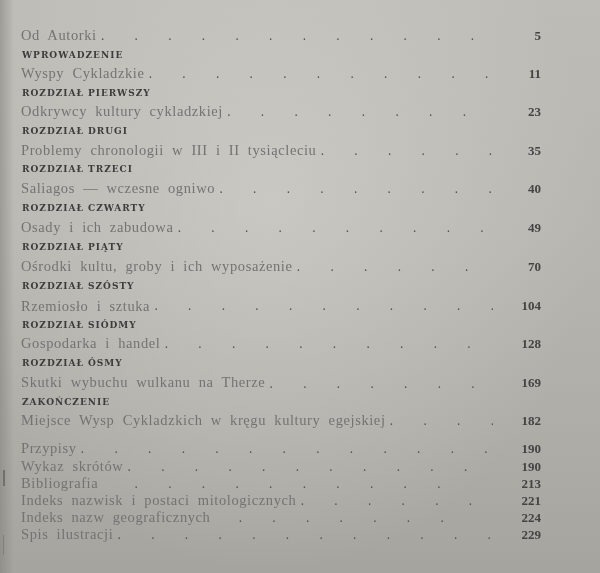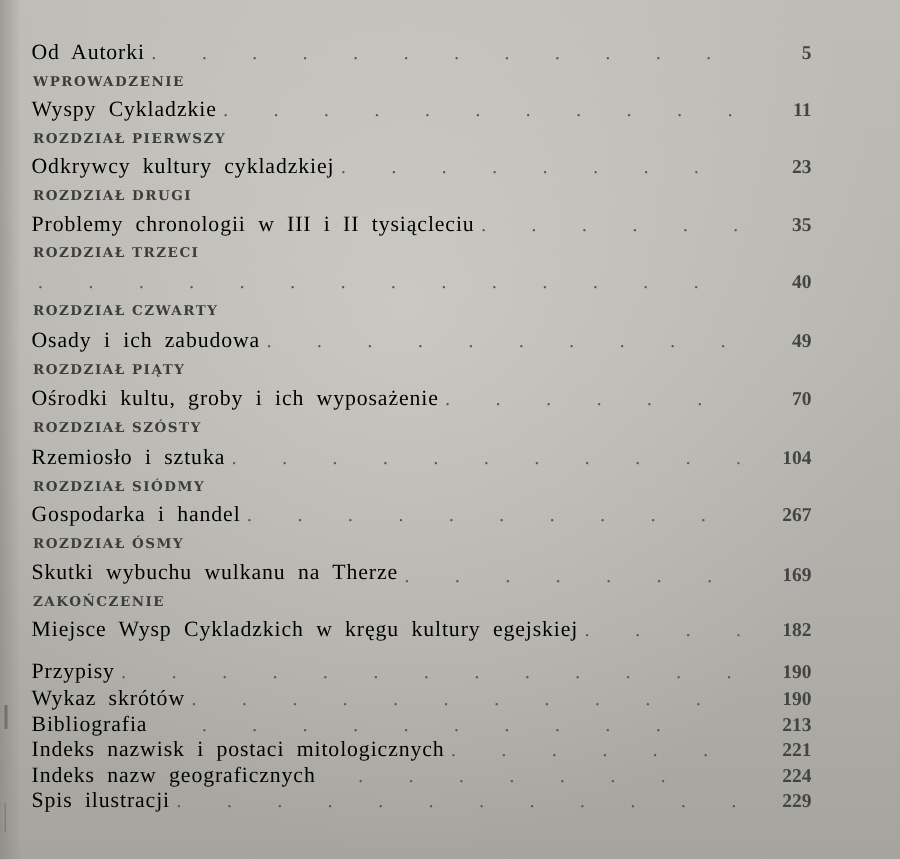--- a/index.html
+++ b/index.html
@@ -19,21 +19,21 @@
       background: linear-gradient(90deg, rgba(120,118,112,0.45), rgba(120,118,112,0));
     }
     .toc { position: absolute; left: 21px; top: 0; width: 520px; }
     .row {
       position: absolute; left: 0; width: 520px; height: 18px;
       display: flex; align-items: baseline;
     }
     .title {
       font-family: "Liberation Serif", "DejaVu Serif", serif;
       font-size: 14.5px; letter-spacing: 0.6px; word-spacing: 4px;
-      color: #000000; white-space: nowrap;
+      color: #737373; white-space: nowrap;
     }
     .dots {
       flex: 1; overflow: hidden; white-space: nowrap;
       font-size: 12px; color: #555; letter-spacing: 13px;
       margin: 0 8px 0 4px; height: 14px; line-height: 14px;
     }
     .page-num {
       font-family: "Liberation Serif", "DejaVu Serif", serif;
       font-size: 13px; font-weight: bold; color: #444;
       width: 40px; text-align: right;
@@ -80,50 +80,51 @@
 
   <div class="heading" style="top:126px;">ROZDZIAŁ DRUGI</div>
   <div class="row" style="top:142px;">
     <span class="title">Problemy chronologii w III i II tysiącleciu</span>
     <span class="dots">. . . . . . . . . . . . . . . . . . . . . . . . . . . . . . . . . . . .</span>
     <span class="page-num">35</span>
   </div>
 
   <div class="heading" style="top:164px;">ROZDZIAŁ TRZECI</div>
   <div class="row" style="top:180px;">
+    <span class="title">Saliagos — wczesne ogniwo</span>
     <span class="dots">. . . . . . . . . . . . . . . . . . . . . . . . . . . . . . . . . . . .</span>
     <span class="page-num">40</span>
   </div>
 
   <div class="heading" style="top:203px;">ROZDZIAŁ CZWARTY</div>
   <div class="row" style="top:219px;">
     <span class="title">Osady i ich zabudowa</span>
     <span class="dots">. . . . . . . . . . . . . . . . . . . . . . . . . . . . . . . . . . . .</span>
     <span class="page-num">49</span>
   </div>
 
   <div class="heading" style="top:242px;">ROZDZIAŁ PIĄTY</div>
   <div class="row" style="top:258px;justify-content:space-between;">
     <span class="title">Ośrodki kultu, groby i ich wyposażenie</span>
     <span class="dots">. . . . . . . . . . . . . . . . . . . . . . . . . . . . . . . . . . . .</span>
     <span class="page-num">70</span>
   </div>
 
   <div class="heading" style="top:281px;">ROZDZIAŁ SZÓSTY</div>
-  <div class="row" style="top:297px;">
+  <div class="row" style="top:297px;align-items:center;">
     <span class="title">Rzemiosło i sztuka</span>
     <span class="dots">. . . . . . . . . . . . . . . . . . . . . . . . . . . . . . . . . . . .</span>
     <span class="page-num">104</span>
   </div>
 
   <div class="heading" style="top:320px;">ROZDZIAŁ SIÓDMY</div>
   <div class="row" style="top:335px;justify-content:space-between;">
     <span class="title">Gospodarka i handel</span>
     <span class="dots">. . . . . . . . . . . . . . . . . . . . . . . . . . . . . . . . . . . .</span>
-    <span class="page-num">267</span>
+    <span class="page-num">128</span>
   </div>
 
   <div class="heading" style="top:358px;">ROZDZIAŁ ÓSMY</div>
   <div class="row" style="top:373px;align-items:flex-end;">
     <span class="title">Skutki wybuchu wulkanu na Therze</span>
     <span class="dots">. . . . . . . . . . . . . . . . . . . . . . . . . . . . . . . . . . . .</span>
     <span class="page-num">169</span>
   </div>
 
   <div class="heading" style="top:397px;">ZAKOŃCZENIE</div>

